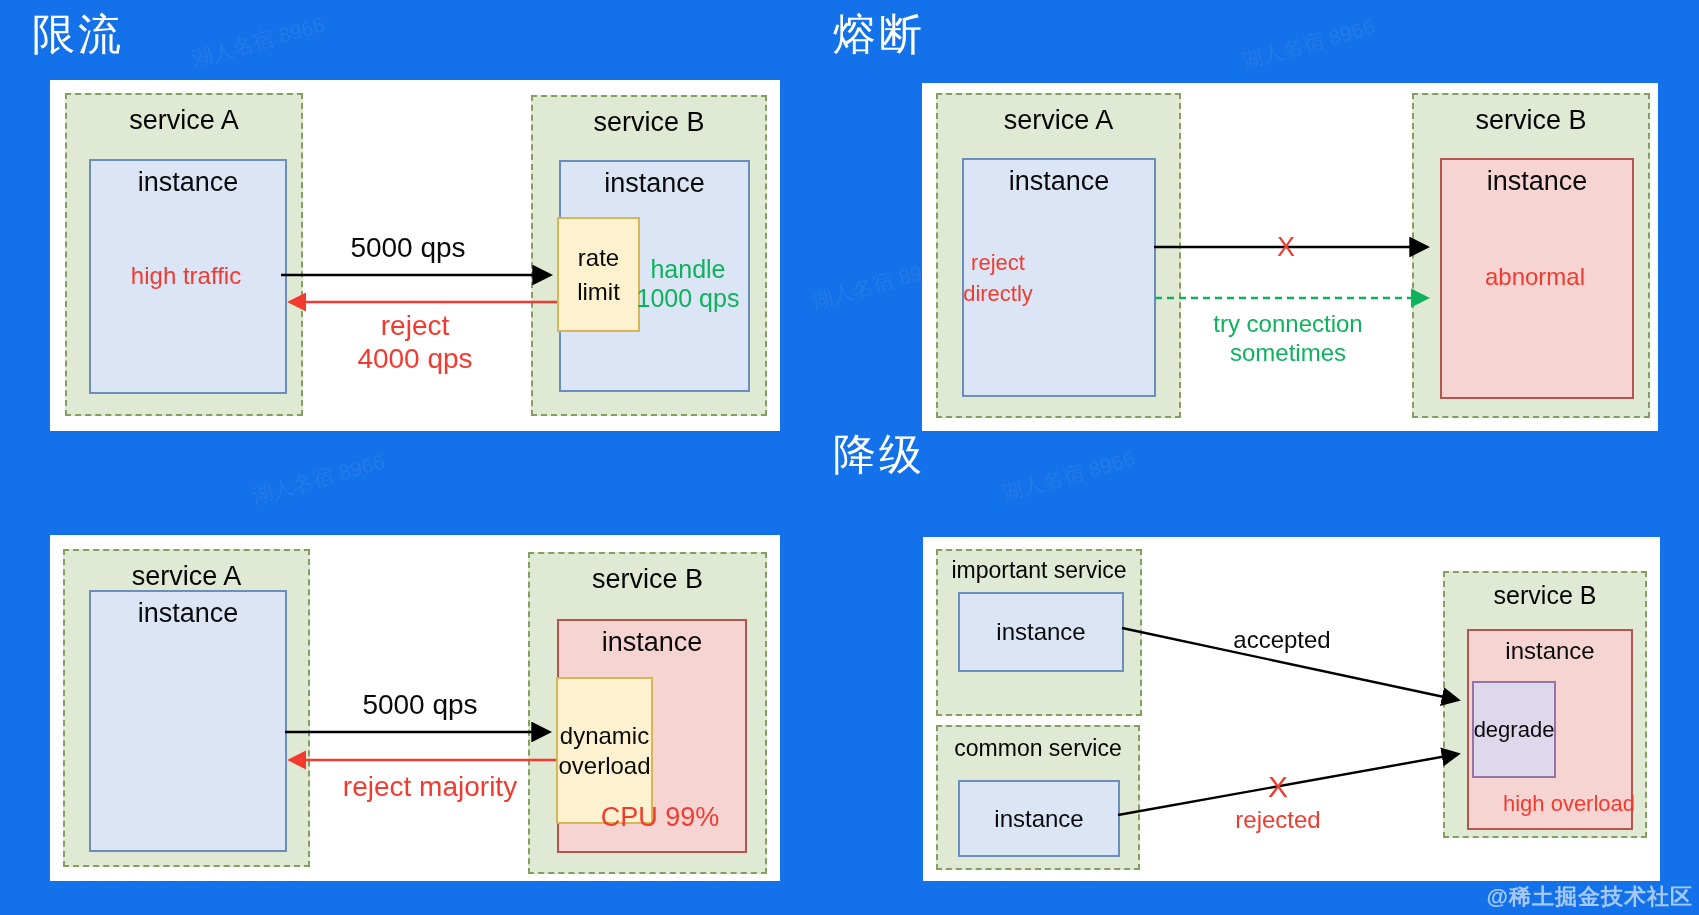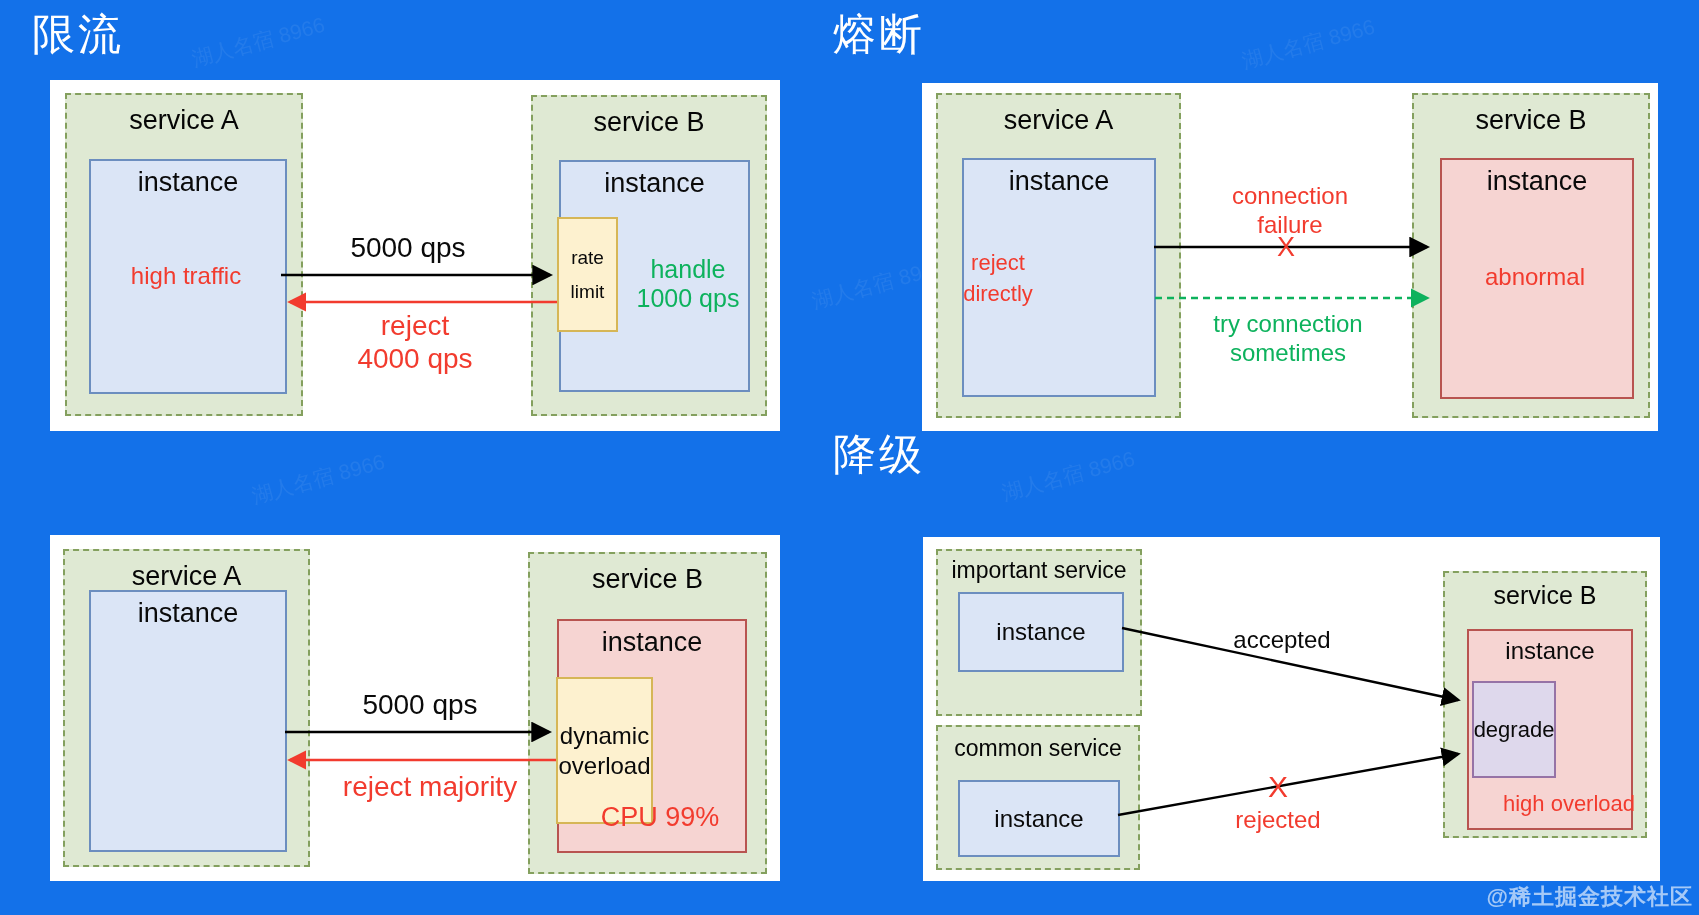--- a/index.html
+++ b/index.html
@@ -69,21 +69,21 @@
       <div class="inst" style="left:22px;top:64px;width:198px;height:235px">
         <div class="ilabel">instance</div>
       </div>
     </div>
     <div class="gbox" style="left:481px;top:15px;width:236px;height:321px">
       <div class="glabel">service B</div>
       <div class="inst" style="left:26px;top:63px;width:191px;height:232px">
         <div class="ilabel">instance</div>
       </div>
     </div>
-    <div class="warnbox" style="left:507px;top:137px;width:61px;height:115px;font-size:19px;line-height:34px">
+    <div class="warnbox" style="left:507px;top:137px;width:83px;height:115px;font-size:24px;line-height:34px">
       <span>rate</span>
       <span>limit</span>
     </div>
     <svg class="arrows">
       <line x1="231" y1="195" x2="500" y2="195" stroke="#000" stroke-width="2.6" marker-end="url(#ah-black)"></line>
       <line x1="507" y1="222" x2="240" y2="222" stroke="#f23b2e" stroke-width="2.4" marker-end="url(#ah-red)"></line>
     </svg>
     <div class="lbl red" style="left:136px;top:196px;font-size:24px">high traffic</div>
     <div class="lbl" style="left:358px;top:168px;font-size:28px">5000 qps</div>
     <div class="lbl red" style="left:365px;top:246px;font-size:28px">reject</div>
@@ -108,24 +108,20 @@
       </div>
     </div>
     <div class="lbl red" style="left:76px;top:195px;font-size:22px;line-height:31px">
       <span style="display:block">reject</span>
       <span style="display:block">directly</span>
     </div>
     <svg class="arrows">
       <line x1="232" y1="164" x2="505" y2="164" stroke="#000" stroke-width="2.6" marker-end="url(#ah-black)"></line>
       <line x1="233" y1="215" x2="505" y2="215" stroke="#0db25d" stroke-width="2.4" stroke-dasharray="7 5" marker-end="url(#ah-green)"></line>
     </svg>
-    <div class="lbl red" style="left:368px;top:127px;font-size:24px;line-height:29px">
-      <span style="display:block">connection</span>
-      <span style="display:block">failure</span>
-    </div>
     <div class="lbl red" style="left:364px;top:164px;font-size:27px">X</div>
     <div class="lbl grn" style="left:366px;top:255px;font-size:24px;line-height:29px">
       <span style="display:block">try connection</span>
       <span style="display:block">sometimes</span>
     </div>
     <div class="lbl red" style="left:613px;top:194px;font-size:24px">abnormal</div>
   </div>
 
   <div class="panel" style="left:50px;top:535px;width:730px;height:346px">
     <div class="gbox" style="left:13px;top:14px;width:247px;height:318px">

